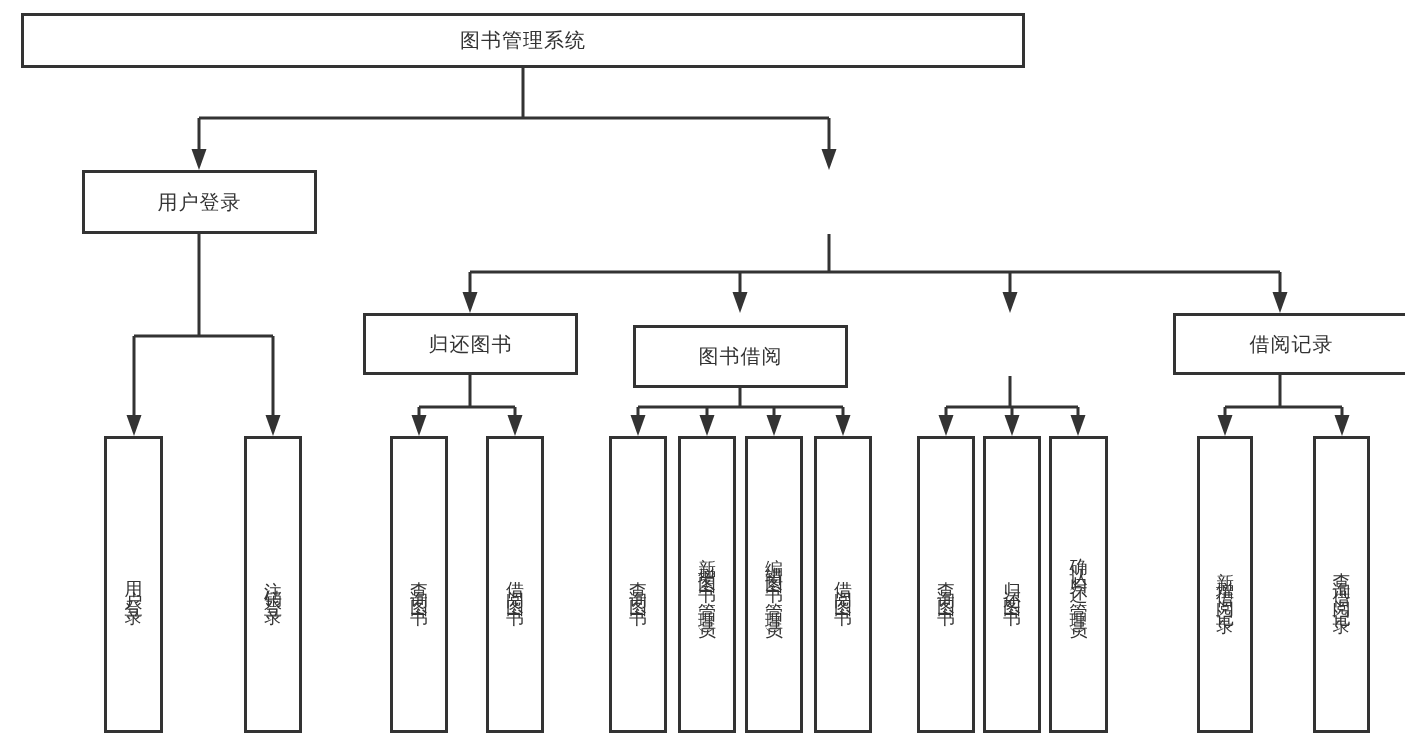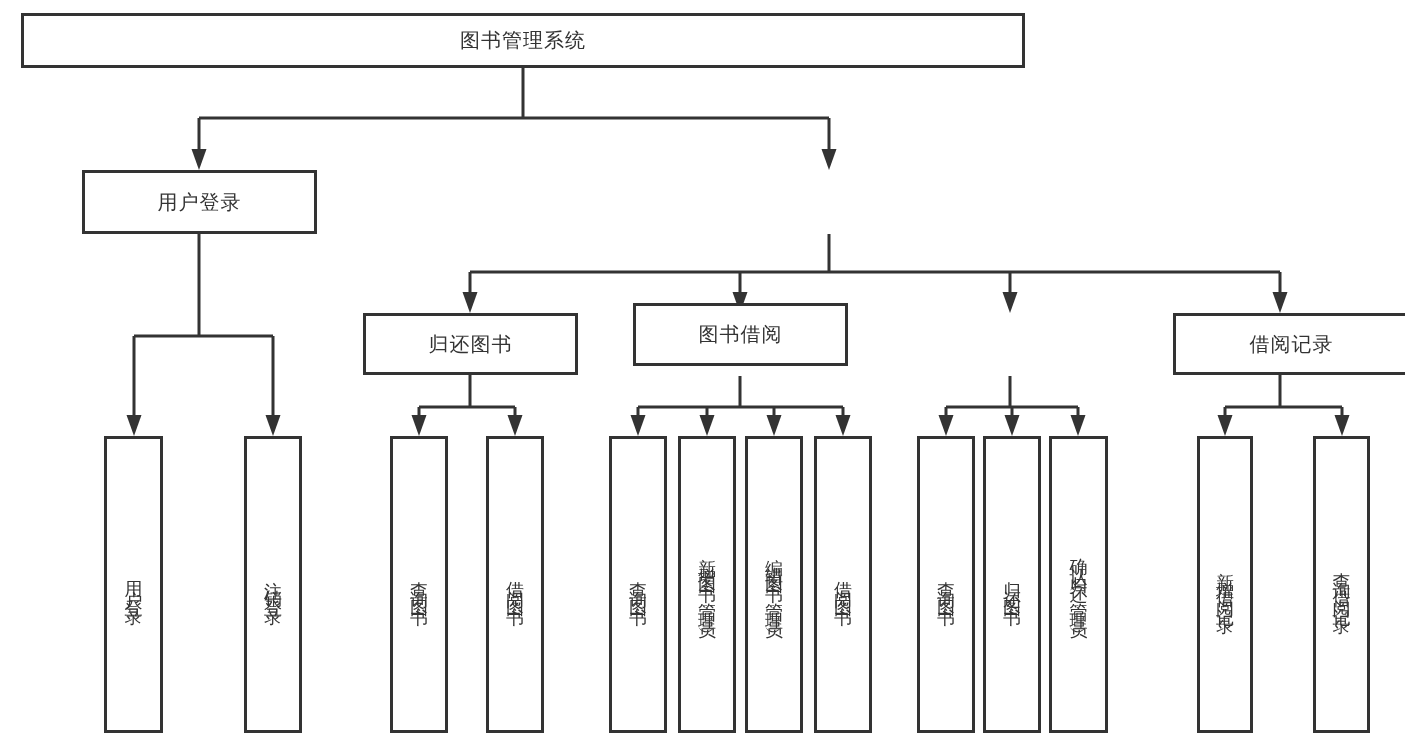--- a/index.html
+++ b/index.html
@@ -97,21 +97,21 @@
     <span class="hlabel">图书管理系统</span>
   </div>
 
   <div class="node branch" style="left:82px;top:170px;width:235px;height:64px">
     <span class="hlabel">用户登录</span>
   </div>
 
   <div class="node branch" style="left:363px;top:313px;width:215px;height:62px">
     <span class="hlabel">归还图书</span>
   </div>
-  <div class="node branch" style="left:633px;top:303px;width:215px;height:63px">
+  <div class="node branch" style="left:633px;top:325px;width:215px;height:63px">
     <span class="hlabel">图书借阅</span>
   </div>
   <div class="node branch" style="left:1173px;top:313px;width:237px;height:62px">
     <span class="hlabel">借阅记录</span>
   </div>
 
   <div class="node leaf" style="left:104px;top:436px;width:59px;height:297px">
     <span class="vlabel">用户登录</span>
   </div>
   <div class="node leaf" style="left:244px;top:436px;width:58px;height:297px">

